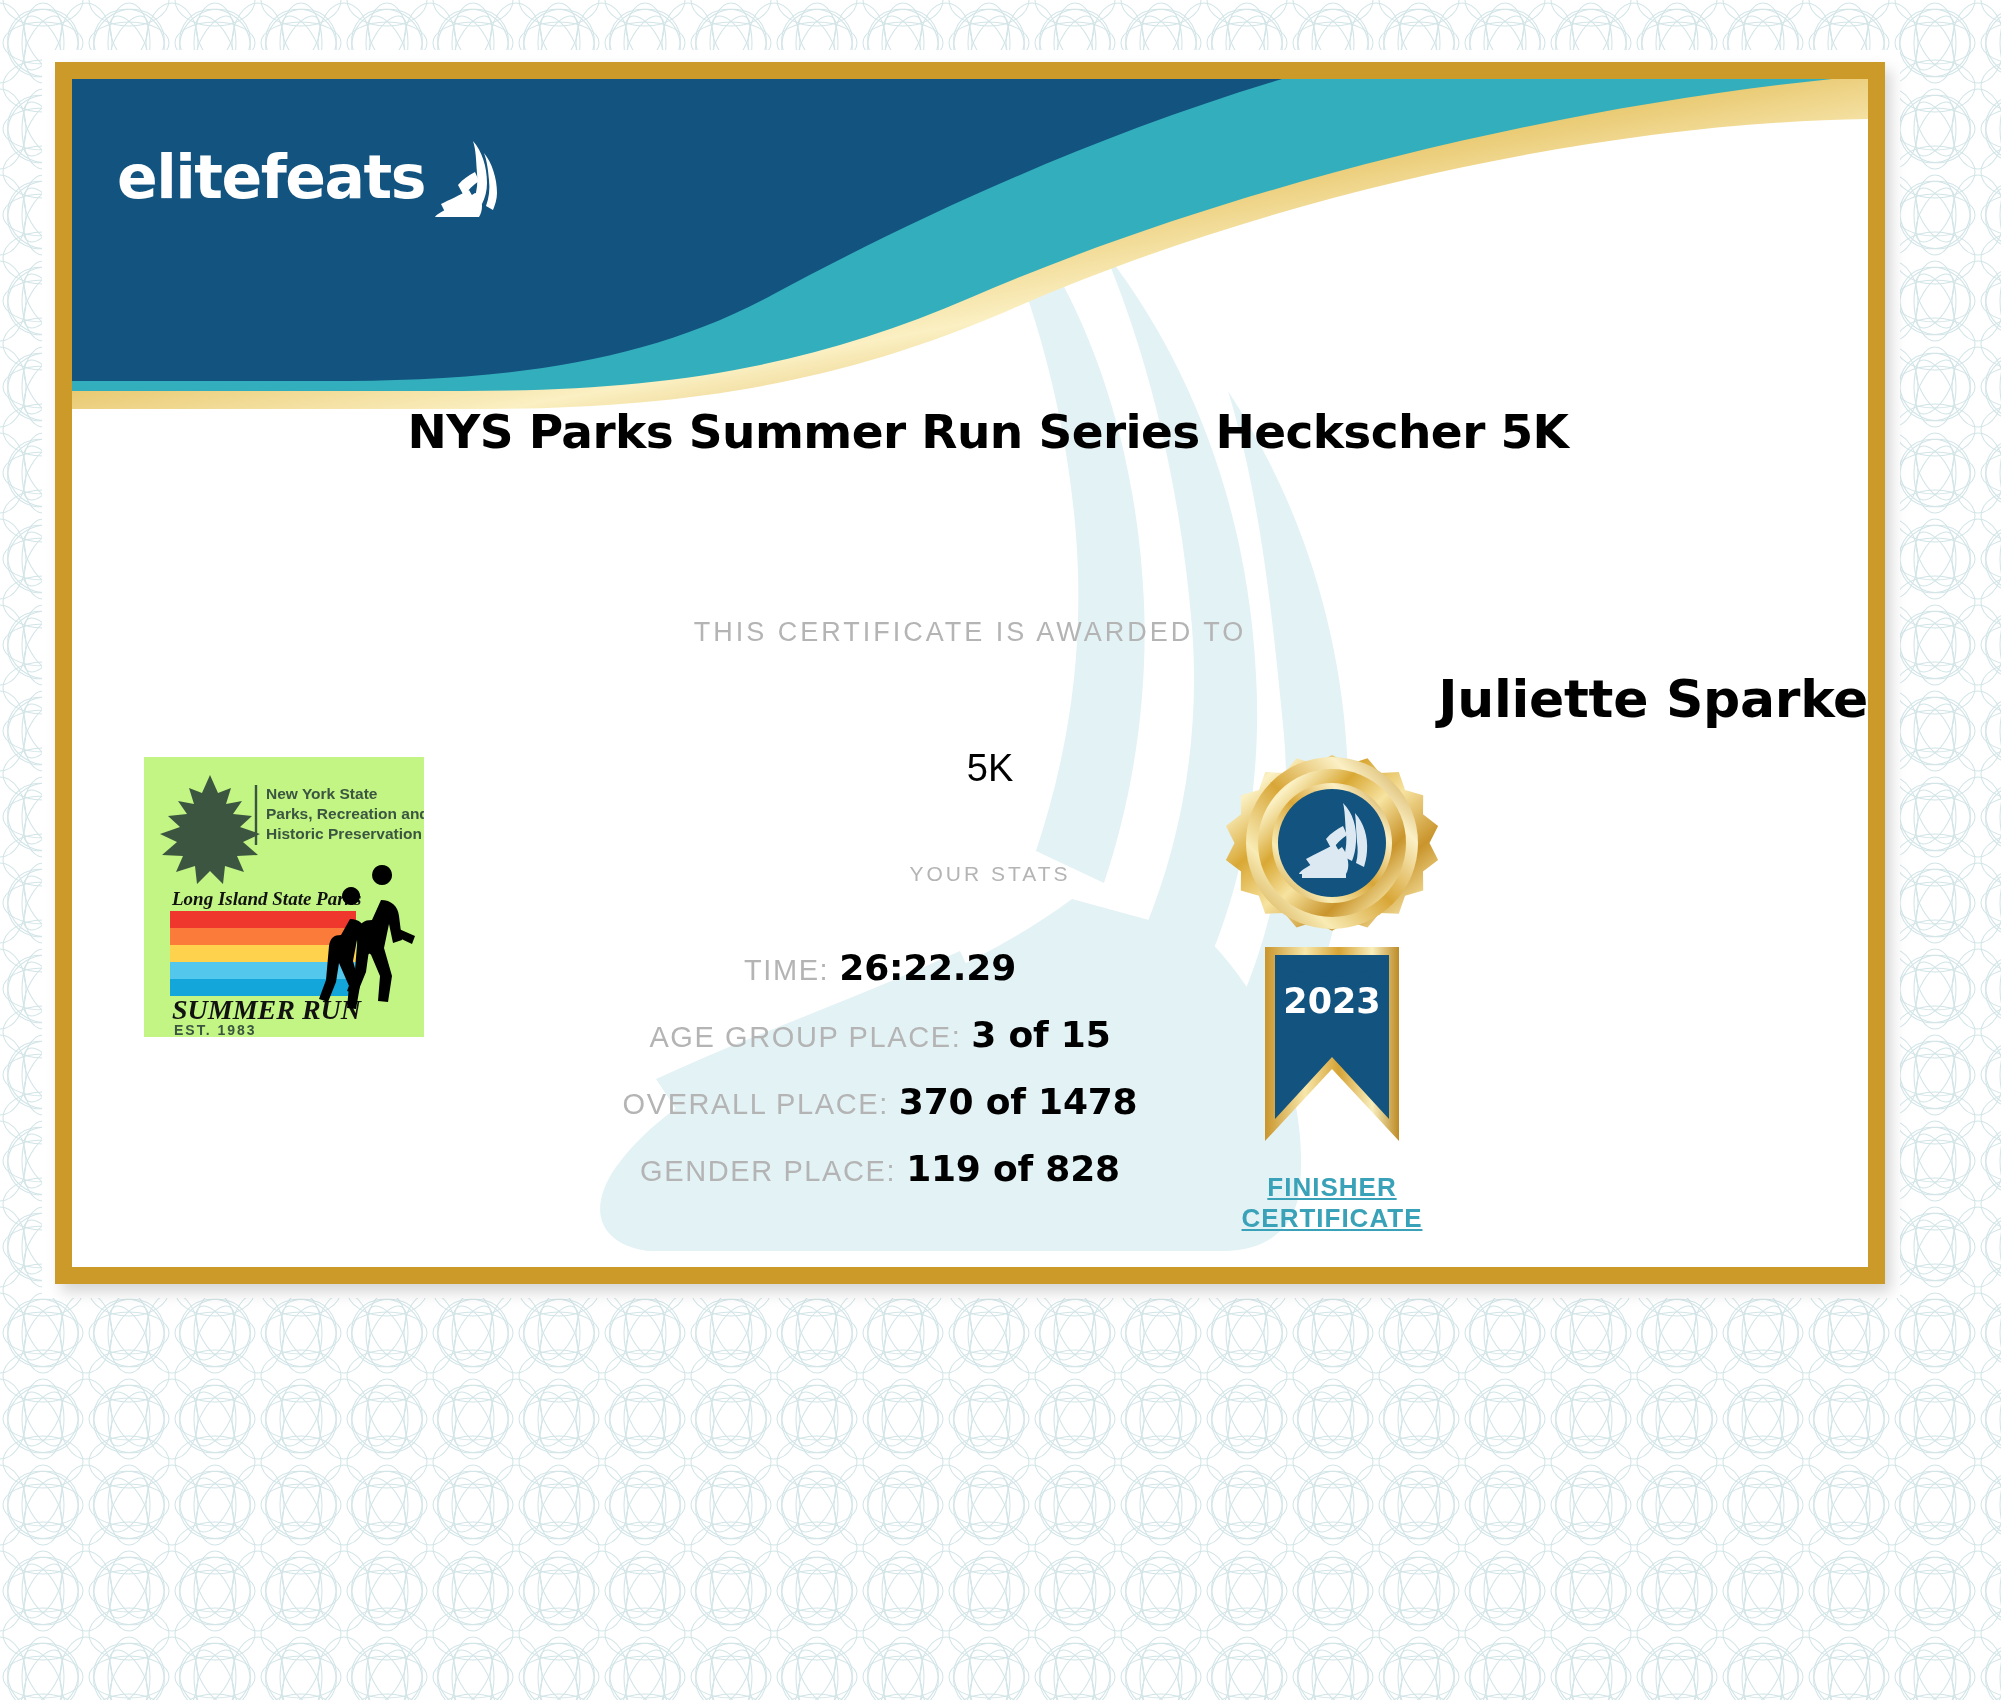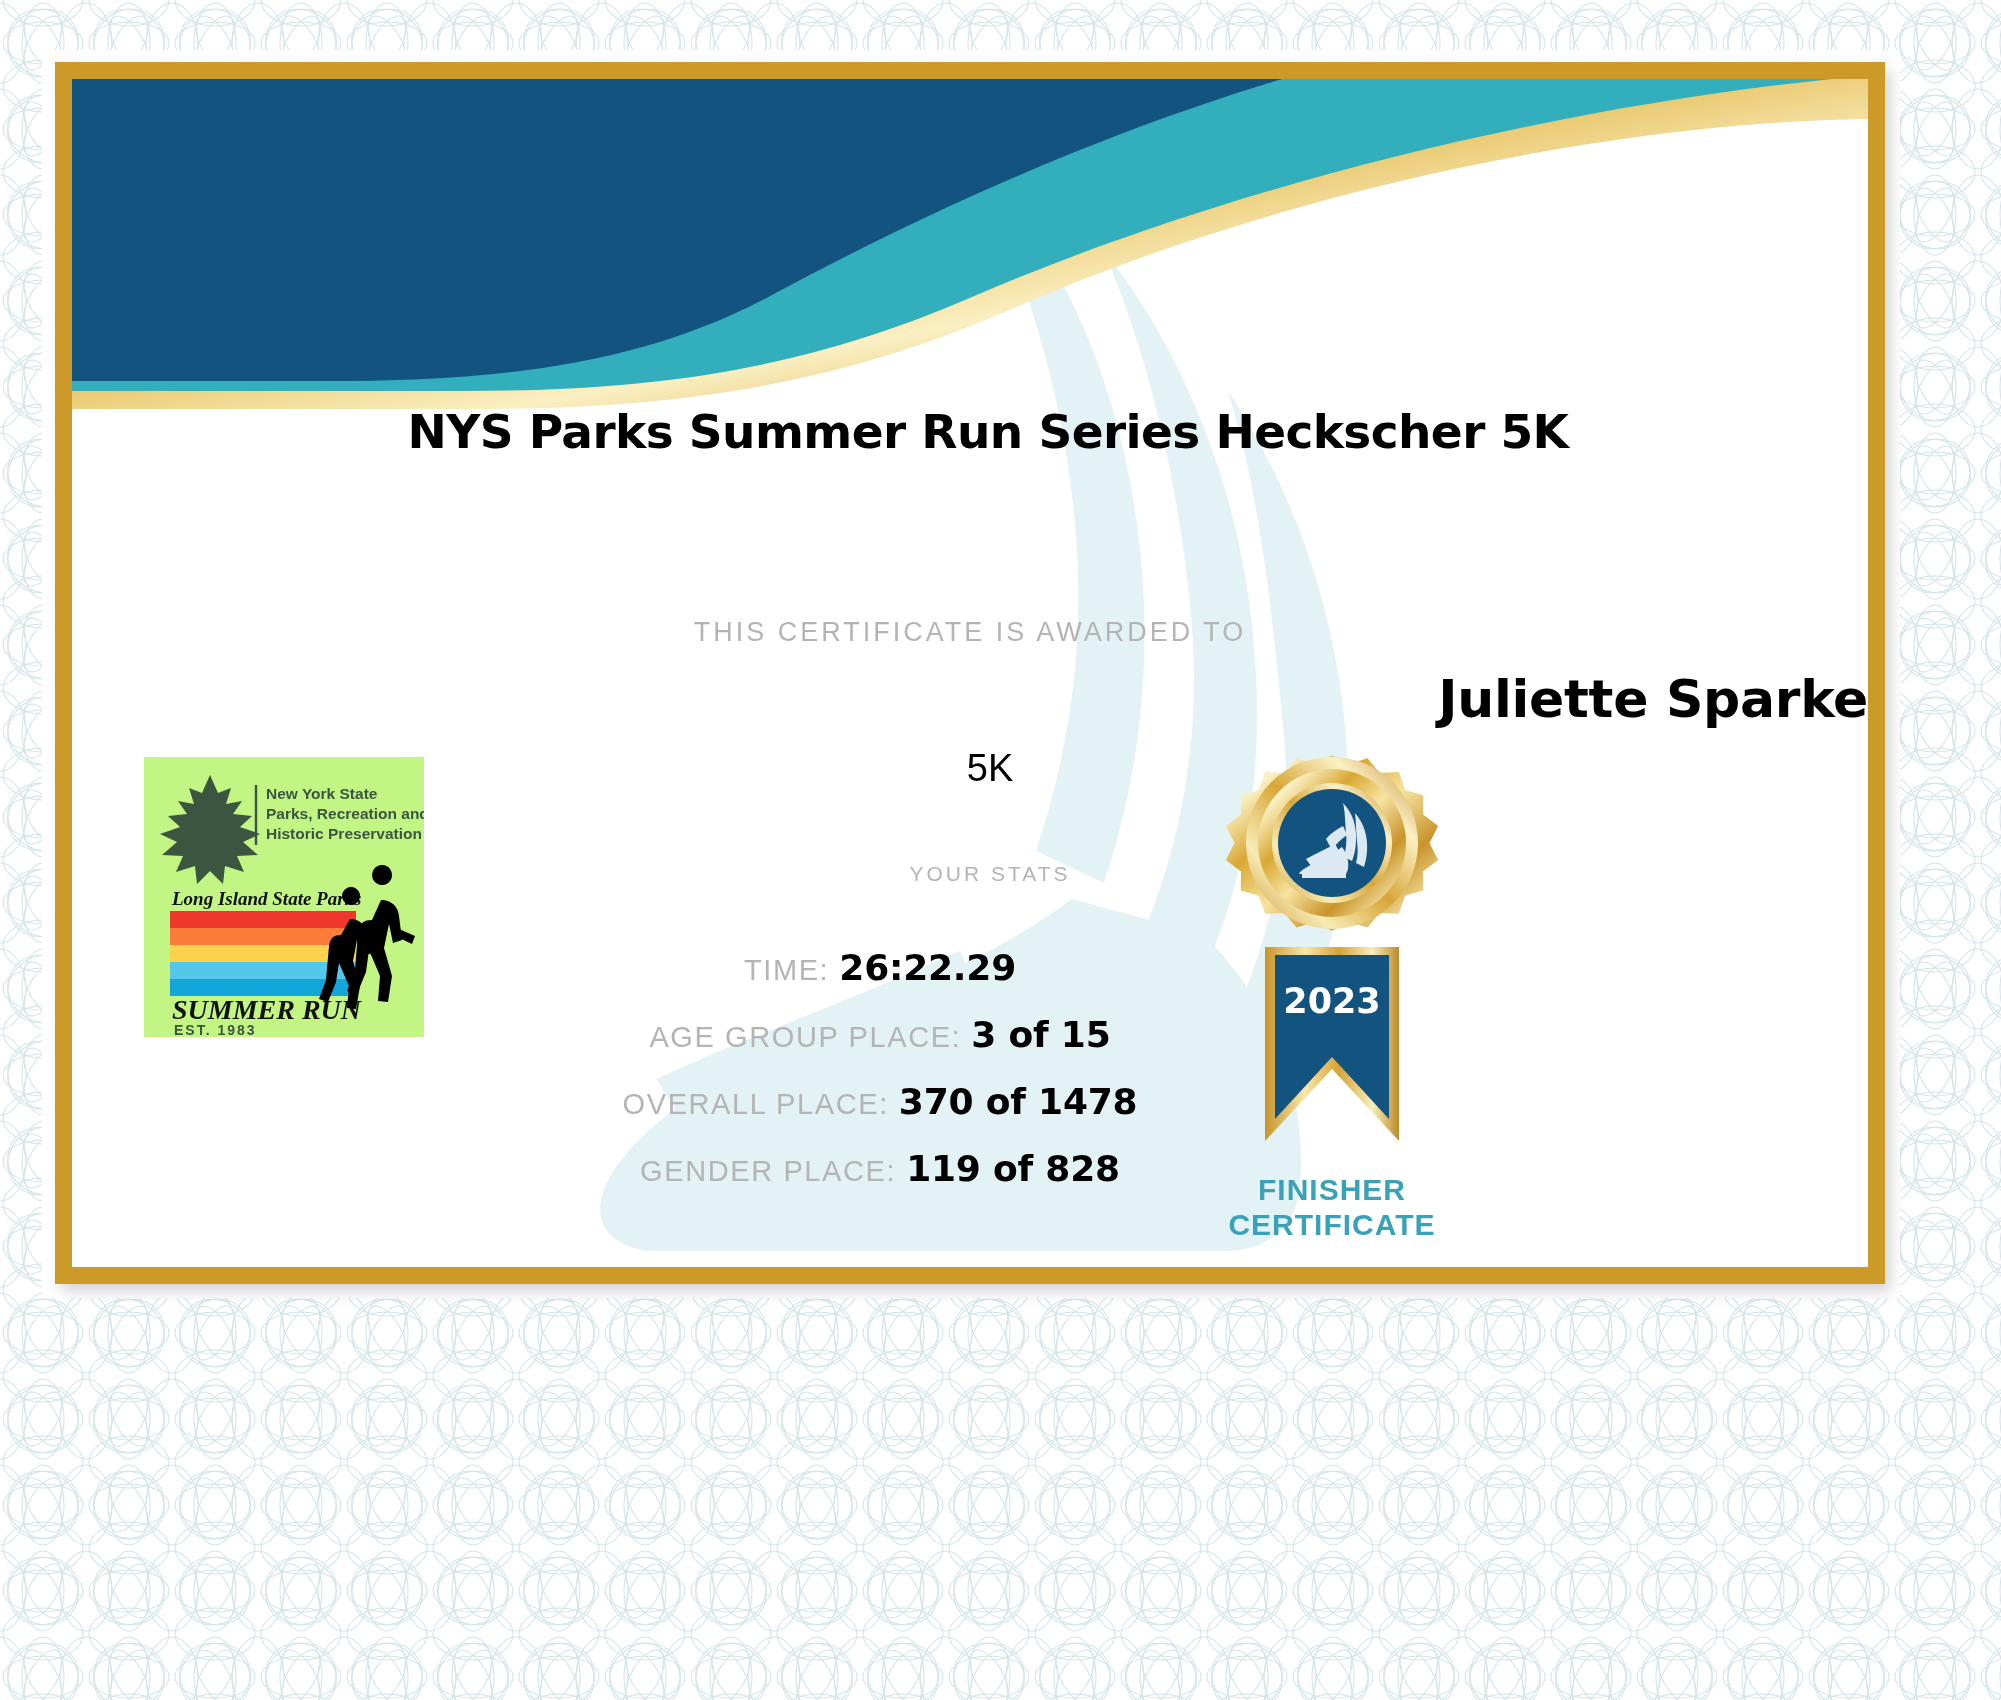--- a/index.html
+++ b/index.html
@@ -222,26 +222,27 @@
     height: 420px;
     z-index: 11;
   }
   .medal-caption {
     position: absolute;
     left: 1100px;
     top: 1093px;
     width: 320px;
     text-align: center;
     font-family: "Liberation Sans", sans-serif;
-    font-size: 30px;
+    font-size: 26px;
     font-weight: 700;
     color: #3aa2b8;
     letter-spacing: 1px;
     line-height: 1.18;
     z-index: 11;
+    text-decoration: underline;
   }
 </style>
 </head>
 <body>
 
 <div class="page">
 
   <svg class="guilloche" width="2001" height="1700" viewBox="0 0 2001 1700" aria-hidden="true">
     <defs>
       <pattern id="guil" width="86" height="86" patternUnits="userSpaceOnUse">
@@ -297,20 +298,32 @@
           </linearGradient>
         </defs>
 
         <path d="M0,0 L1796,0 L1796,40 C1520,44 1190,120 940,230 C760,308 600,330 400,330 L0,330 Z" fill="url(#goldSwoosh)"></path>
 
         <path d="M0,0 L1760,0 C1470,30 1150,110 900,218 C730,292 580,312 390,312 L0,312 Z" fill="#33aebc"></path>
 
         <path d="M0,0 L1210,0 C1010,60 830,146 700,216 C570,286 430,302 250,302 L0,302 Z" fill="#12537f"></path>
       </svg>
 
+      <div class="brand-logo">
+        <span class="brand-wordmark">elitefeats</span>
+        <svg class="brand-wing" width="74" height="78" viewBox="0 0 74 78" aria-hidden="true">
+          <g fill="#ffffff">
+            <path d="M44 2 C53 12 58 28 58 44 C58 52 56 59 53 65 L45 61 C48 52 49 43 48 34 C47 21 47 11 44 2 Z"></path>
+            <path d="M55 14 C63 24 68 39 68 54 C68 60 66 66 64 71 L57 67 C60 59 61 50 60 41 C59 30 58 22 55 14 Z"></path>
+            <path d="M29 46 C34 40 40 36 46 33 L50 42 C44 46 39 51 35 57 Z"></path>
+            <path d="M46 54 C39 59 29 64 20 69 C12 73 7 76 6 78 L50 78 C54 72 54 62 50 55 Z"></path>
+            <path d="M12 65 C20 61 31 56 40 51 L44 58 C35 63 24 68 16 73 Z"></path>
+          </g>
+        </svg>
+      </div>
 
       <div class="content">
 
 
         <div class="event-title">NYS Parks Summer Run Series Heckscher 5K</div>
 
         <div class="label-muted awarded-label">THIS CERTIFICATE IS AWARDED TO</div>
 
         <div class="recipient-name">Juliette Sparke</div>
 

